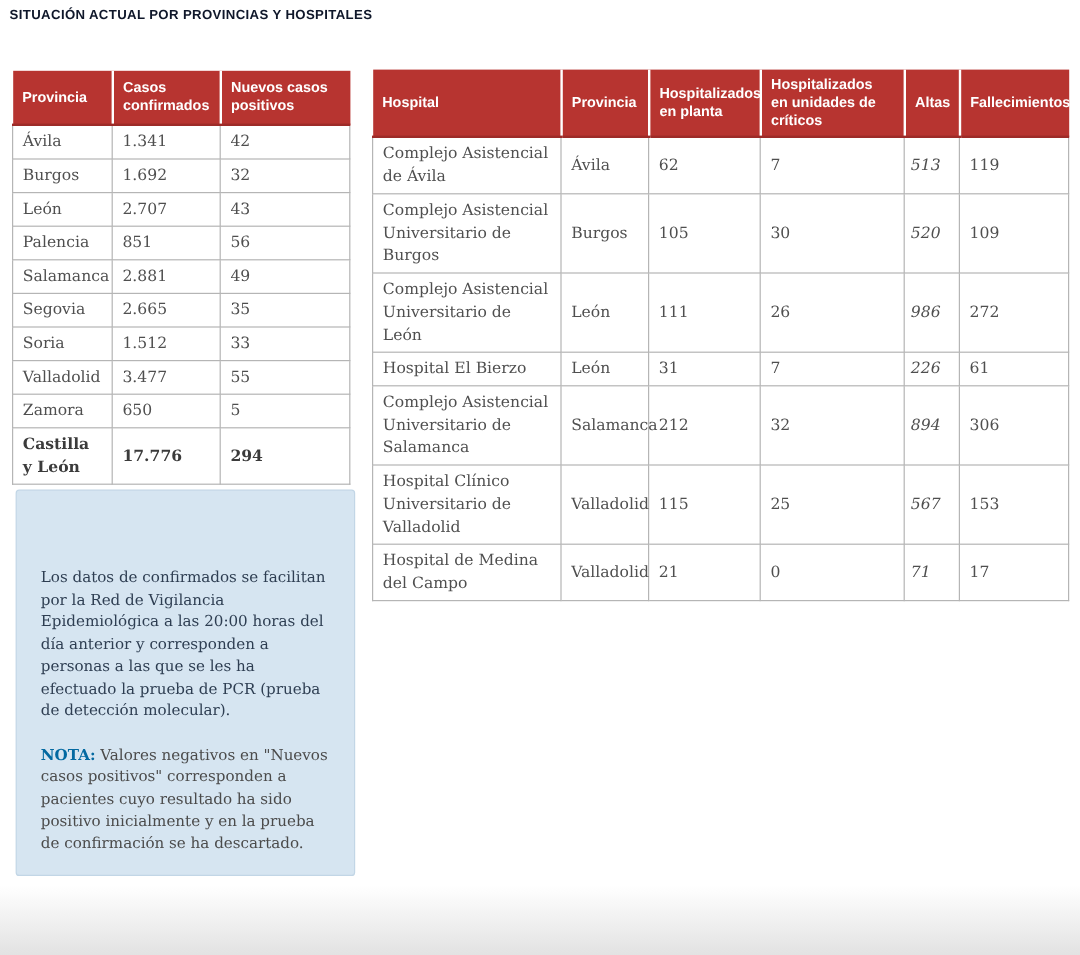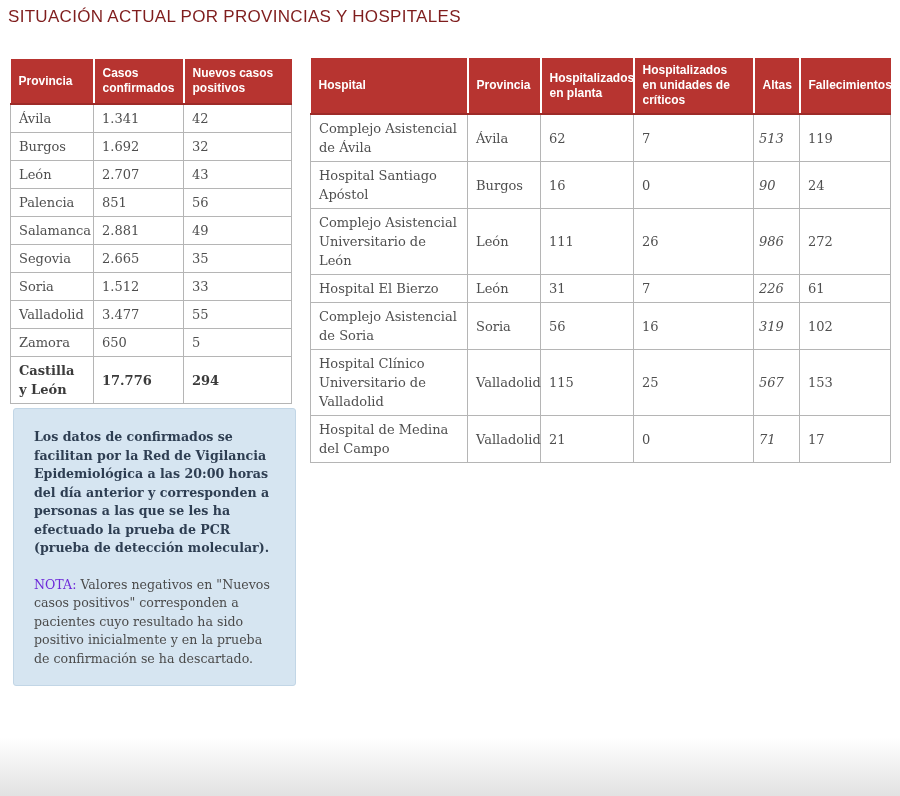--- a/index.html
+++ b/index.html
@@ -2,22 +2,22 @@
 <html><head>
 <meta charset="utf-8">
 <style>
   * { margin:0; padding:0; box-sizing:border-box; }
   html,body { width:900px; height:796px; background:#ffffff; overflow:hidden; }
   body { position:relative; font-family:"DejaVu Serif", serif; }
 
   .page-title {
     position:absolute; left:8px; top:7px;
     font-family:"Liberation Sans", sans-serif;
-    font-weight:normal; font-size:17px; letter-spacing:0.3px;
-    color:#7f1d1d;
+    font-weight:bold; font-size:11px; letter-spacing:0.3px;
+    color:#0f172a;
   }
 
   .bottom-fade {
     position:absolute; left:0; top:738px; width:900px; height:58px;
     background:linear-gradient(to bottom, rgba(255,255,255,0) 0%, #e2e2e2 100%);
     z-index:0;
   }
 
   table { border-collapse:collapse; position:absolute; table-layout:fixed; z-index:1; background:transparent; }
 
@@ -46,23 +46,23 @@
   #hospitals-table td.altas { padding-left:5px; padding-right:4px;font-style:italic; }
 
   tr.total-row td { font-weight:bold; color:#3b3b3b; }
 
   .note-box {
     position:absolute; left:13px; top:408px; width:283px;
     background:#d6e5f1; border:1px solid #c2d6e6; border-radius:3px;
     padding:19px 20px 17px 20px; z-index:1;
   }
   .note-box p { font-size:12.6px; line-height:18.5px; }
-  .note-main { font-weight:bold; color:#2e3e52; }
+  .note-main { font-weight:normal; color:#2e3e52;margin-top:44px; }
   .note-secondary { margin-top:18px; color:#4b4b4b; }
-  .note-secondary .nota-label { font-weight:normal; color:#6d28d9; }
+  .note-secondary .nota-label { font-weight:bold; color:#0369a1; }
 </style>
 </head>
 <body>
 
 <h1 class="page-title">SITUACIÓN ACTUAL POR PROVINCIAS Y HOSPITALES</h1>
 
 <div class="bottom-fade"></div>
 
 <table id="provinces-table">
   <colgroup>
@@ -158,50 +158,50 @@
   <tbody id="hosp-body">
       <tr>
         <td>Complejo Asistencial de Ávila</td>
         <td class="prov">Ávila</td>
         <td class="num">62</td>
         <td class="num">7</td>
         <td class="num altas">513</td>
         <td class="num">119</td>
       </tr>
       <tr>
-        <td>Hospital Santiago Apóstol</td>
+        <td>Complejo Asistencial Universitario de Burgos</td>
         <td class="prov">Burgos</td>
-        <td class="num">16</td>
-        <td class="num">0</td>
-        <td class="num altas">90</td>
-        <td class="num">24</td>
+        <td class="num">105</td>
+        <td class="num">30</td>
+        <td class="num altas">520</td>
+        <td class="num">109</td>
       </tr>
       <tr>
         <td>Complejo Asistencial Universitario de León</td>
         <td class="prov">León</td>
         <td class="num">111</td>
         <td class="num">26</td>
         <td class="num altas">986</td>
         <td class="num">272</td>
       </tr>
       <tr>
         <td>Hospital El Bierzo</td>
         <td class="prov">León</td>
         <td class="num">31</td>
         <td class="num">7</td>
         <td class="num altas">226</td>
         <td class="num">61</td>
       </tr>
       <tr>
-        <td>Complejo Asistencial de Soria</td>
-        <td class="prov">Soria</td>
-        <td class="num">56</td>
-        <td class="num">16</td>
-        <td class="num altas">319</td>
-        <td class="num">102</td>
+        <td>Complejo Asistencial Universitario de Salamanca</td>
+        <td class="prov">Salamanca</td>
+        <td class="num">212</td>
+        <td class="num">32</td>
+        <td class="num altas">894</td>
+        <td class="num">306</td>
       </tr>
       <tr>
         <td>Hospital Clínico Universitario de Valladolid</td>
         <td class="prov">Valladolid</td>
         <td class="num">115</td>
         <td class="num">25</td>
         <td class="num altas">567</td>
         <td class="num">153</td>
       </tr>
       <tr>

